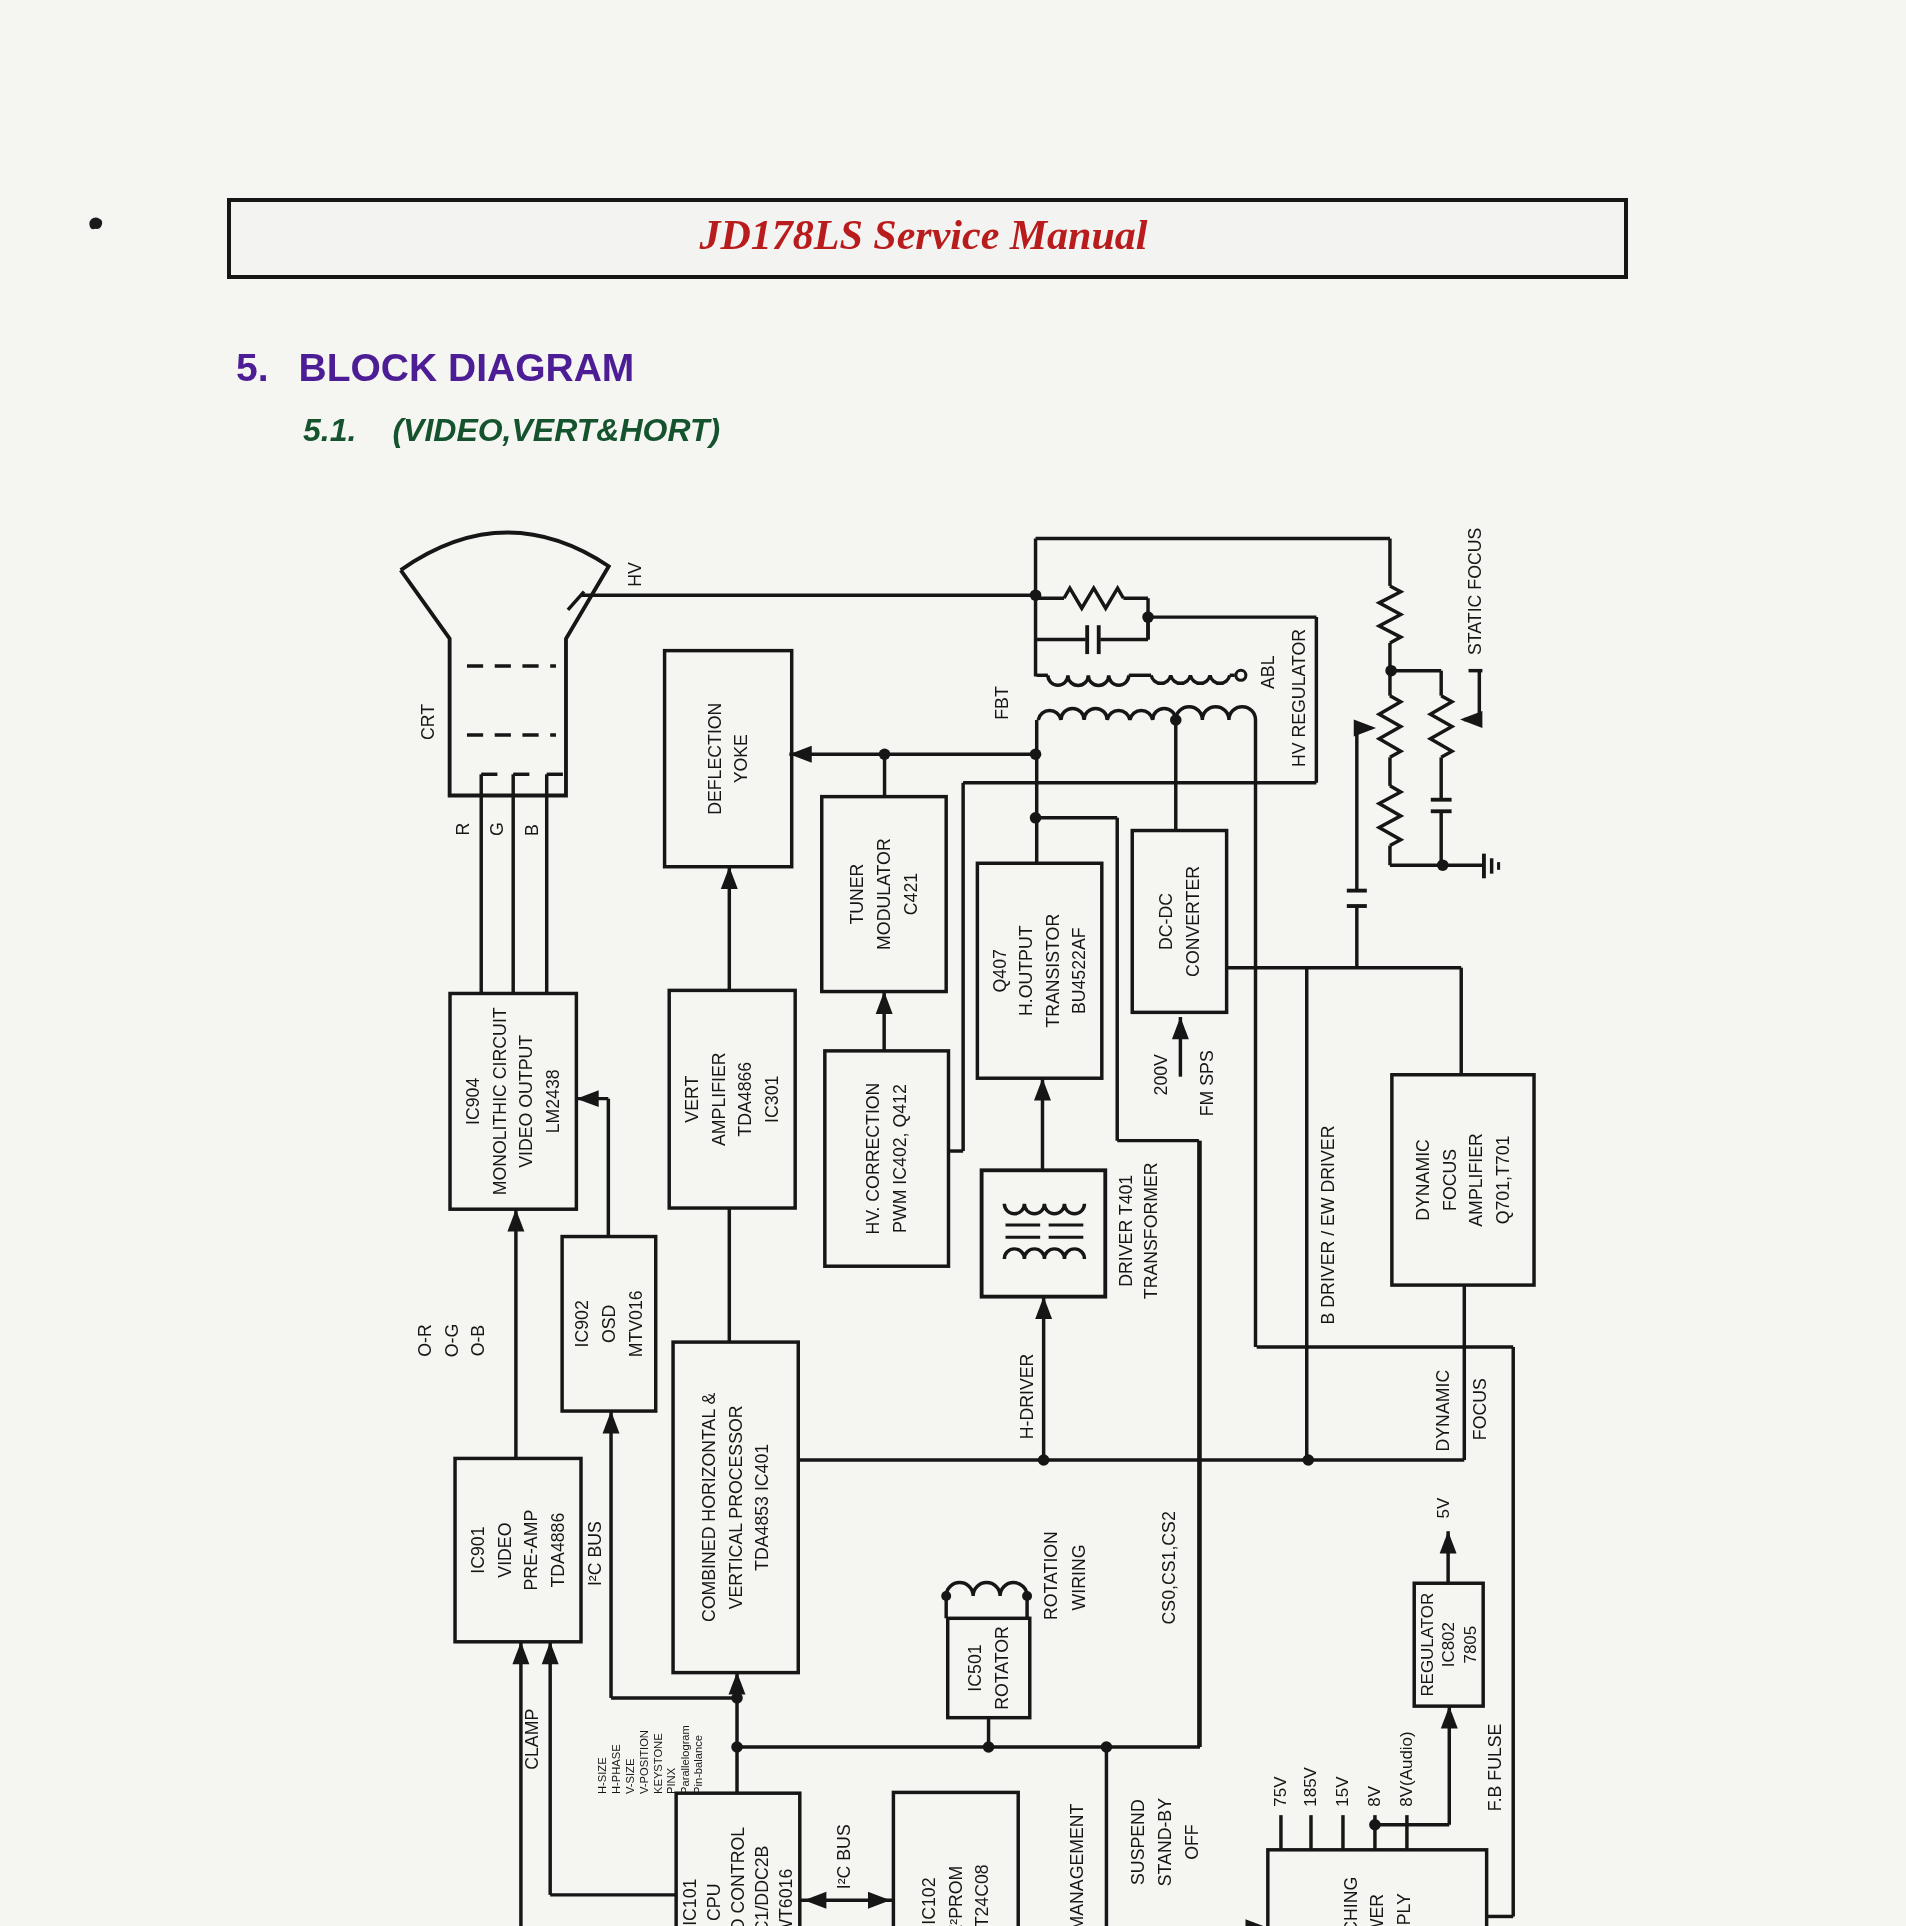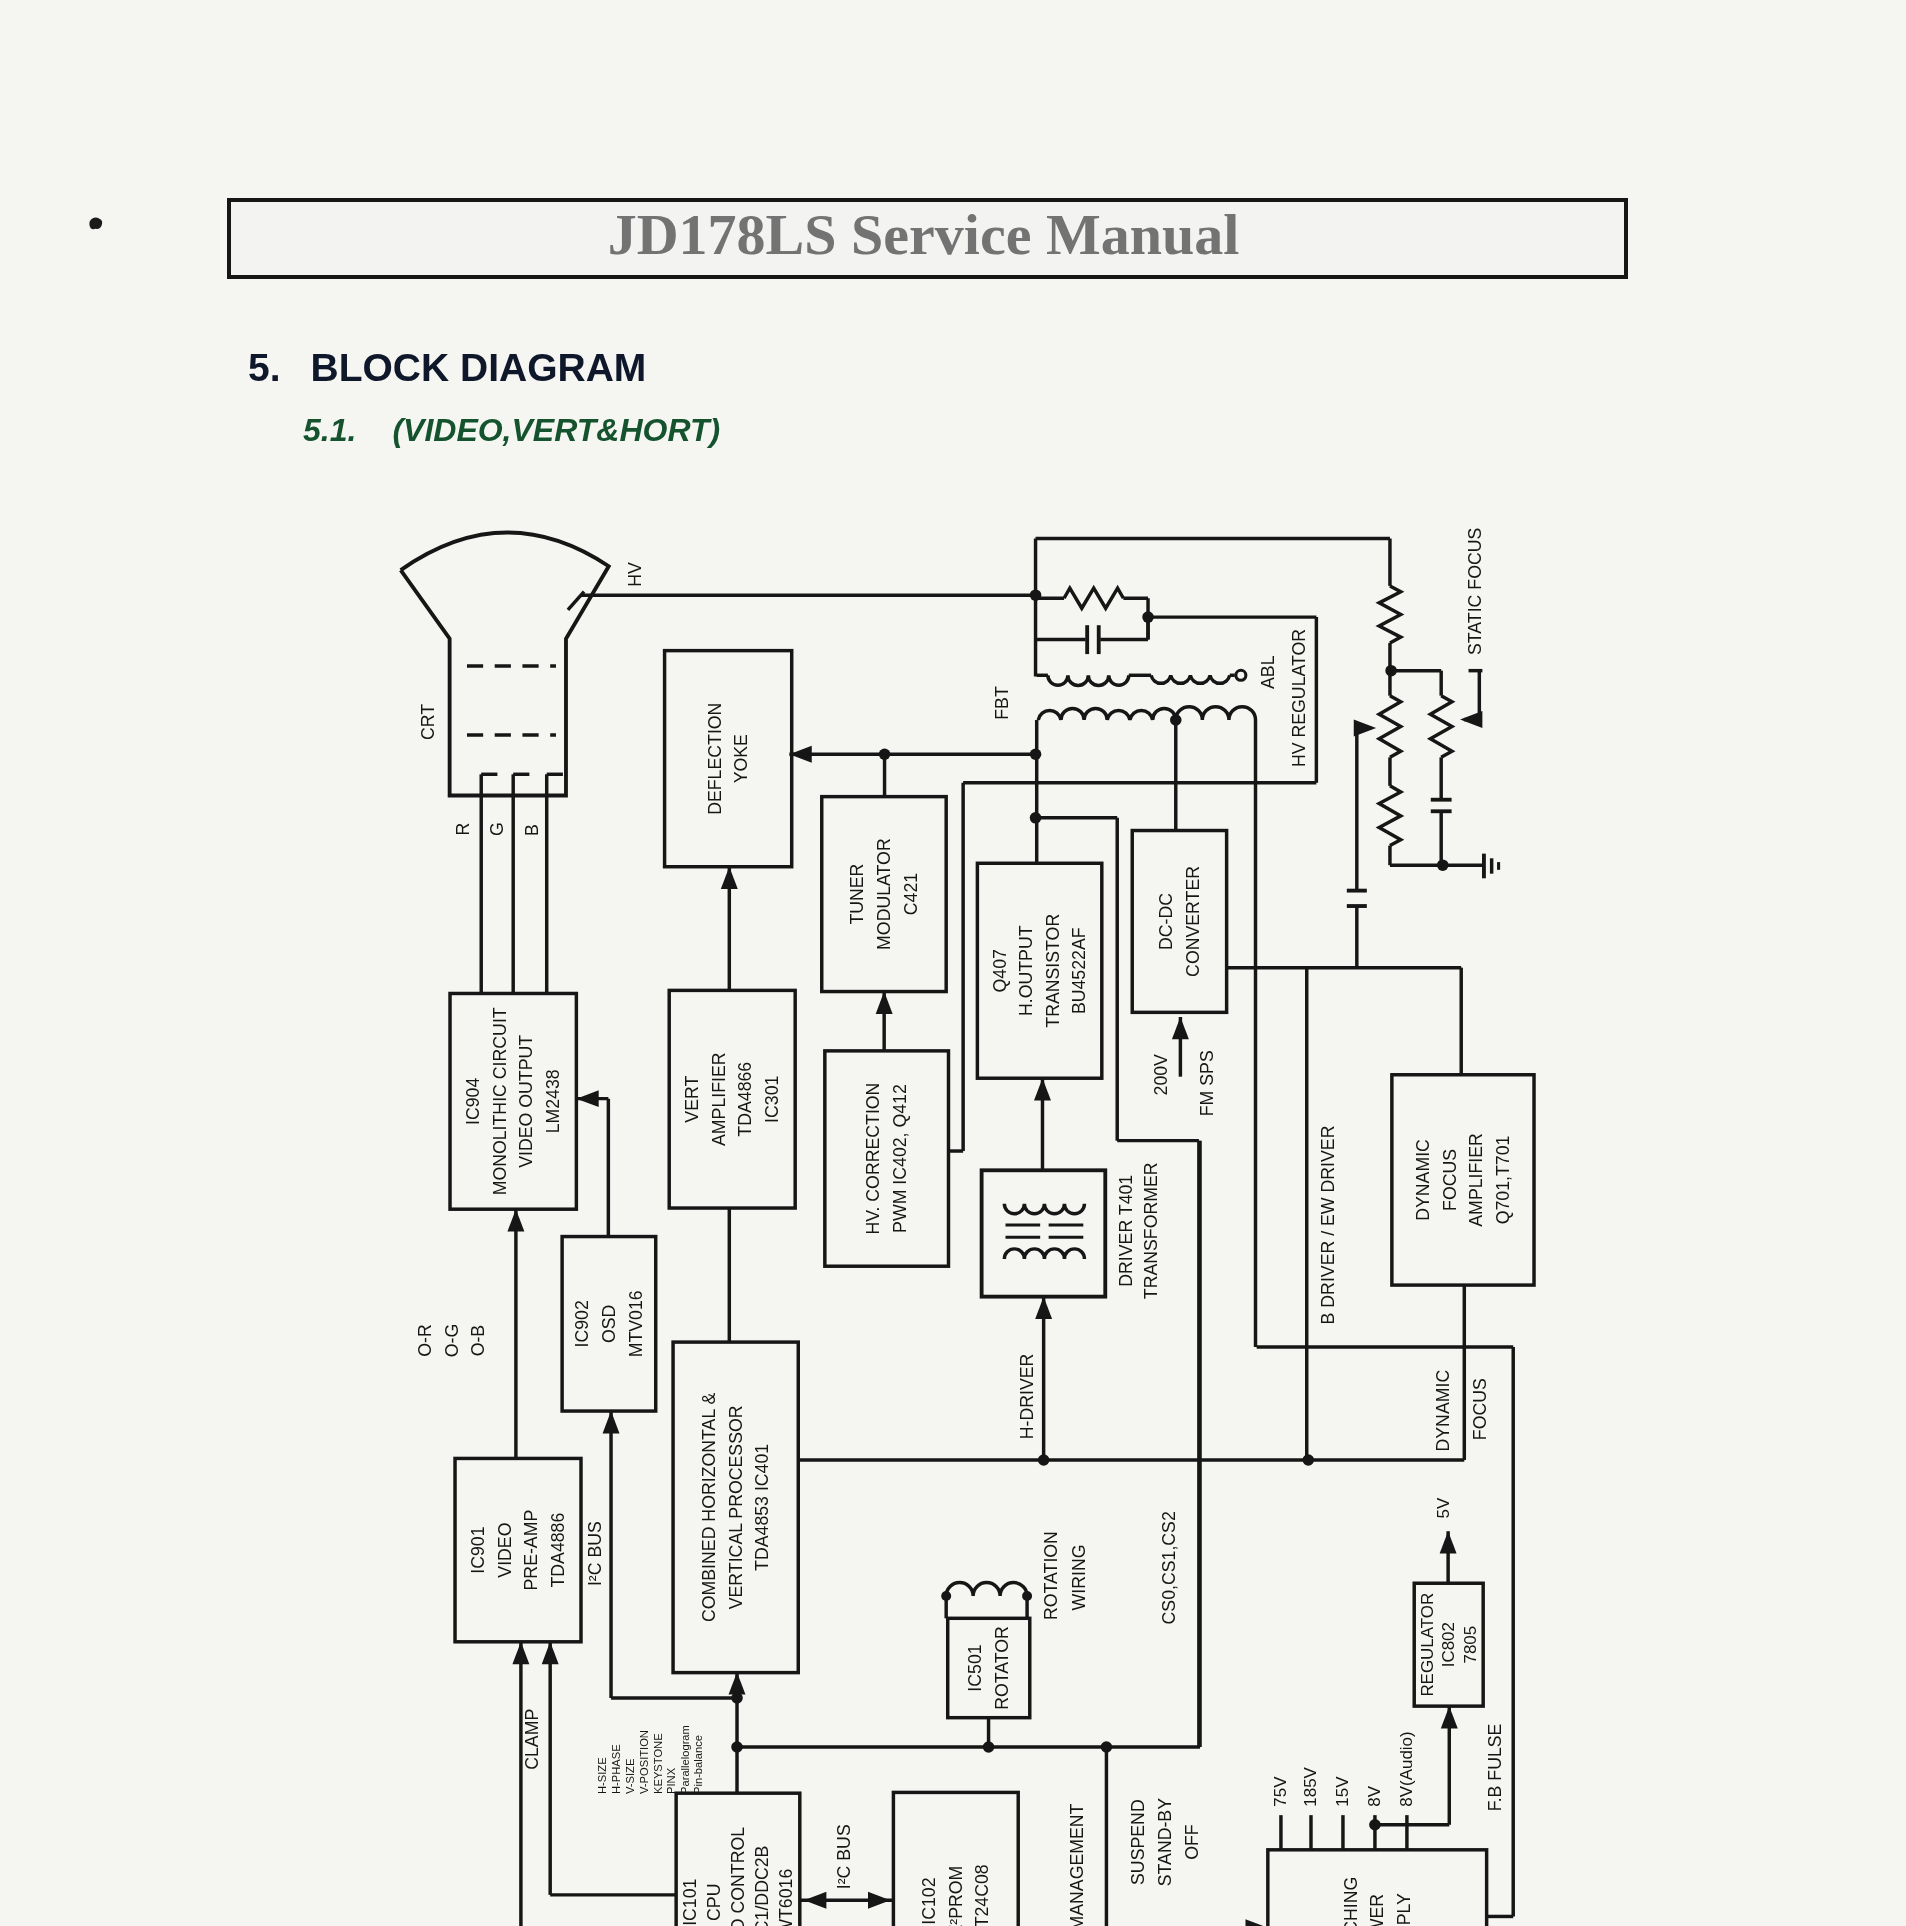--- a/index.html
+++ b/index.html
@@ -1,23 +1,23 @@
 <!DOCTYPE html>
 <html style="font-size:6.2px"><head><meta charset="utf-8">
 <style>
 html,body{margin:0;padding:0;}
 body{width:1907px;height:2658px;background:#f5f5f2;position:relative;font-family:"Liberation Sans",sans-serif;}
 .abs{position:absolute;}
 </style></head>
 <body>
 <div class="abs" style="left:227px;top:198px;width:1393px;height:73px;border:4.2px solid #161616;background:#f3f3f1;"></div>
 <div class="abs" style="left:227px;top:198px;width:1393px;height:73px;display:flex;align-items:center;justify-content:center;">
-  <span style="font-family:'Liberation Serif',serif;font-weight:bold;font-size:58px;color:#737373;">JD178LS Service Manual</span>
+  <span style="font-family:'Liberation Serif',serif;font-weight:bold;font-style:italic;font-size:42px;color:#b91c1c;">JD178LS Service Manual</span>
 </div>
-<div class="abs" style="left:248px;top:346px;font-weight:bold;font-size:39px;color:#0f172a;">5.<span style="display:inline-block;width:30px;"></span>BLOCK DIAGRAM</div>
+<div class="abs" style="left:236px;top:346px;font-weight:bold;font-size:39px;color:#4c1d95;">5.<span style="display:inline-block;width:30px;"></span>BLOCK DIAGRAM</div>
 <div class="abs" style="left:303px;top:412px;font-weight:bold;font-style:italic;font-size:32px;color:#14532d;">5.1.<span style="display:inline-block;width:36px;"></span>(VIDEO,VERT&amp;HORT)</div>
 <svg class="abs" style="left:0;top:0;" width="1907" height="2658" viewBox="0 0 4950 6900">
 <path d="M236 570 q10 -9 22 -2 q10 5 6 16 q-4 12 -16 10 q-14 4 -16 -10 q-2 -8 4 -14 Z" fill="#1b1b1b"></path>
 <path d="M1040 1480 L1167 1658 L1167 2065 L1469 2065 L1469 1658 L1580 1470 Q1310 1290 1040 1480" fill="none" stroke="#161616" stroke-width="10"></path>
 <line x1="1212" y1="1729" x2="1443" y2="1729" stroke="#161616" stroke-width="9" stroke-dasharray="42 30"></line>
 <line x1="1212" y1="1908" x2="1443" y2="1908" stroke="#161616" stroke-width="9" stroke-dasharray="42 30"></line>
 <line x1="1249" y1="2010" x2="1291" y2="2010" stroke="#161616" stroke-width="9"></line>
 <line x1="1249" y1="2010" x2="1249" y2="2579" stroke="#161616" stroke-width="9"></line>
 <line x1="1332" y1="2010" x2="1374" y2="2010" stroke="#161616" stroke-width="9"></line>
 <line x1="1332" y1="2010" x2="1332" y2="2579" stroke="#161616" stroke-width="9"></line>

